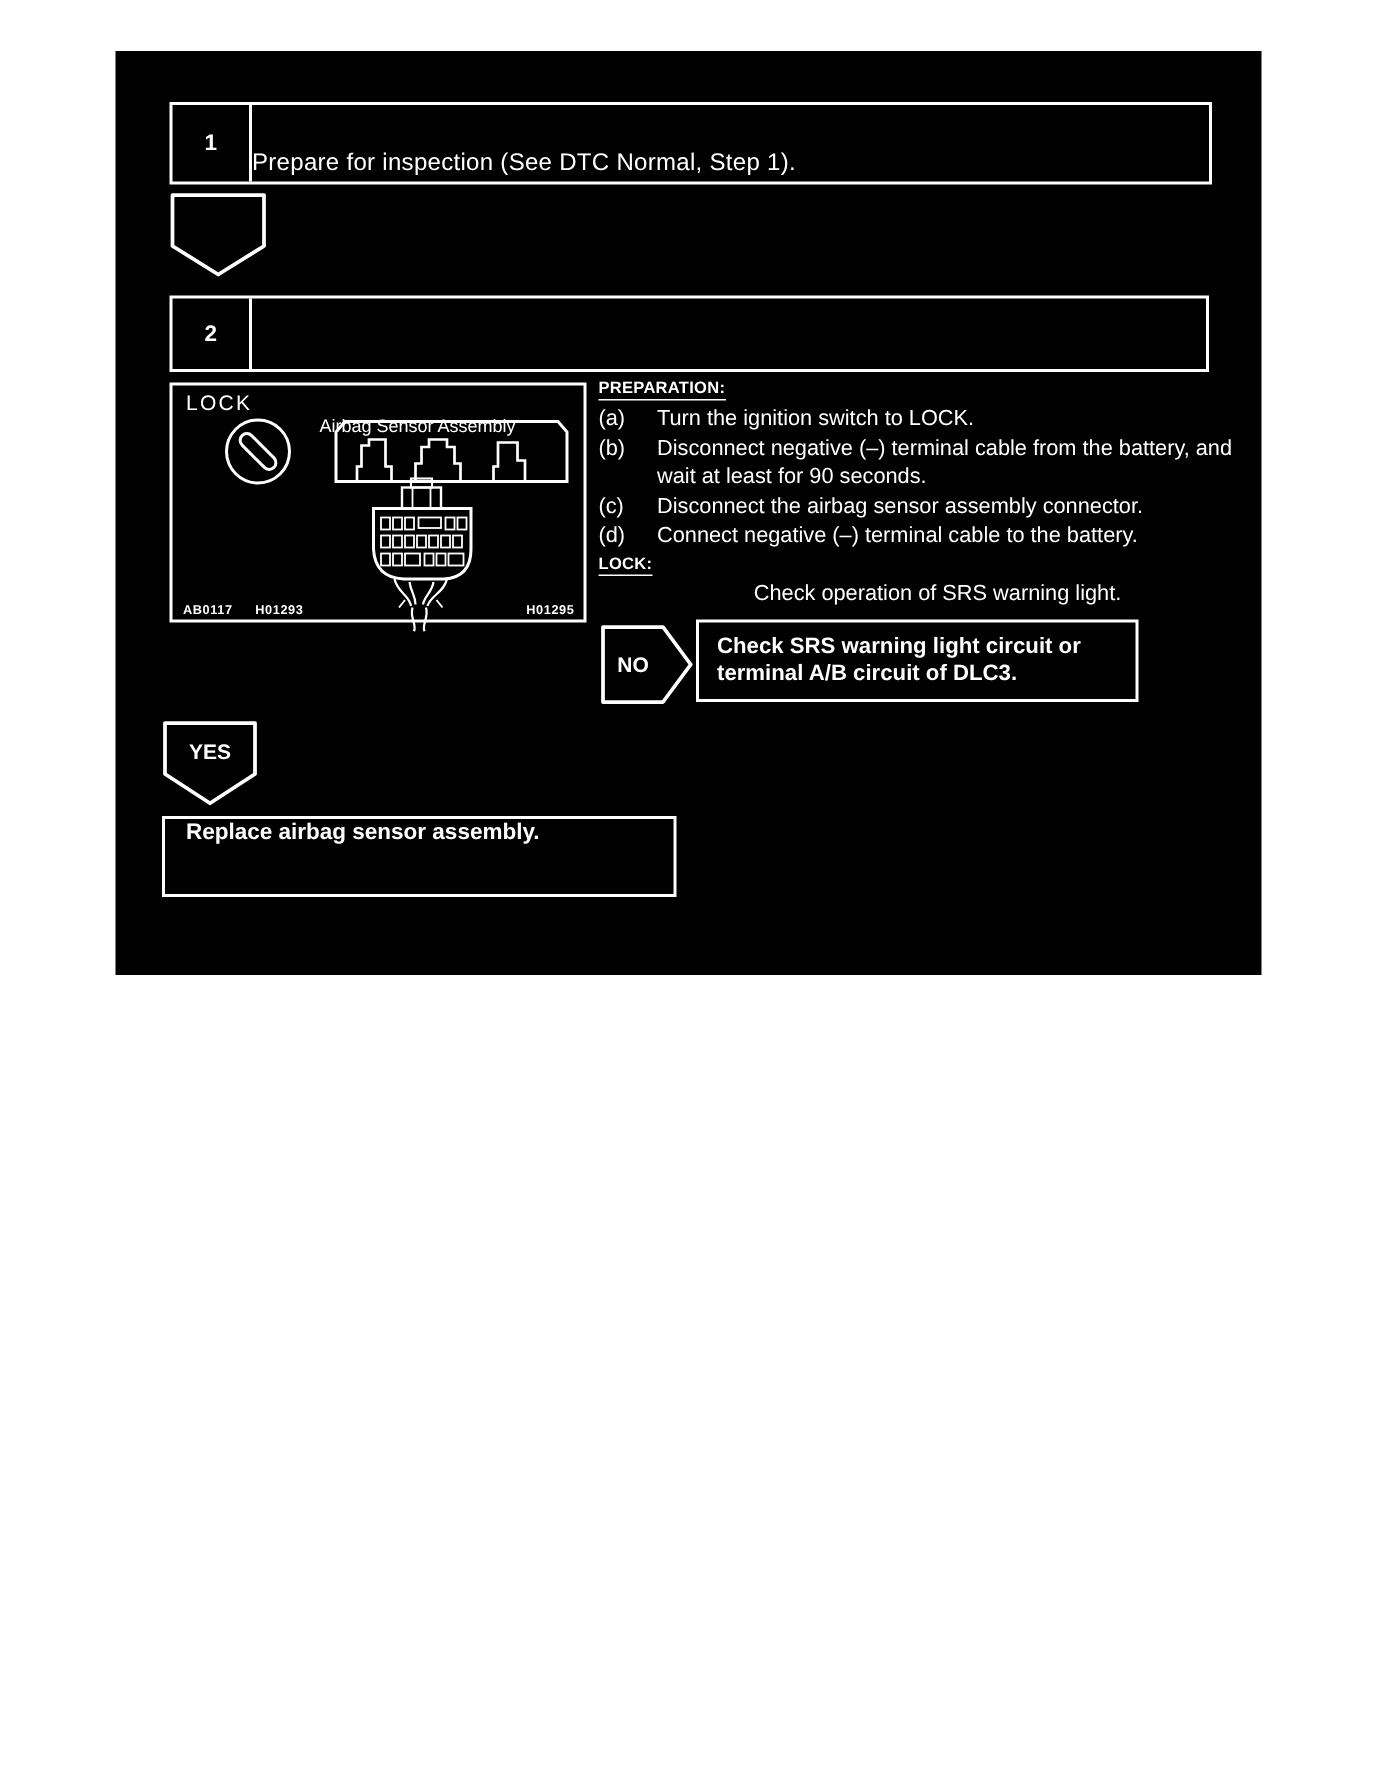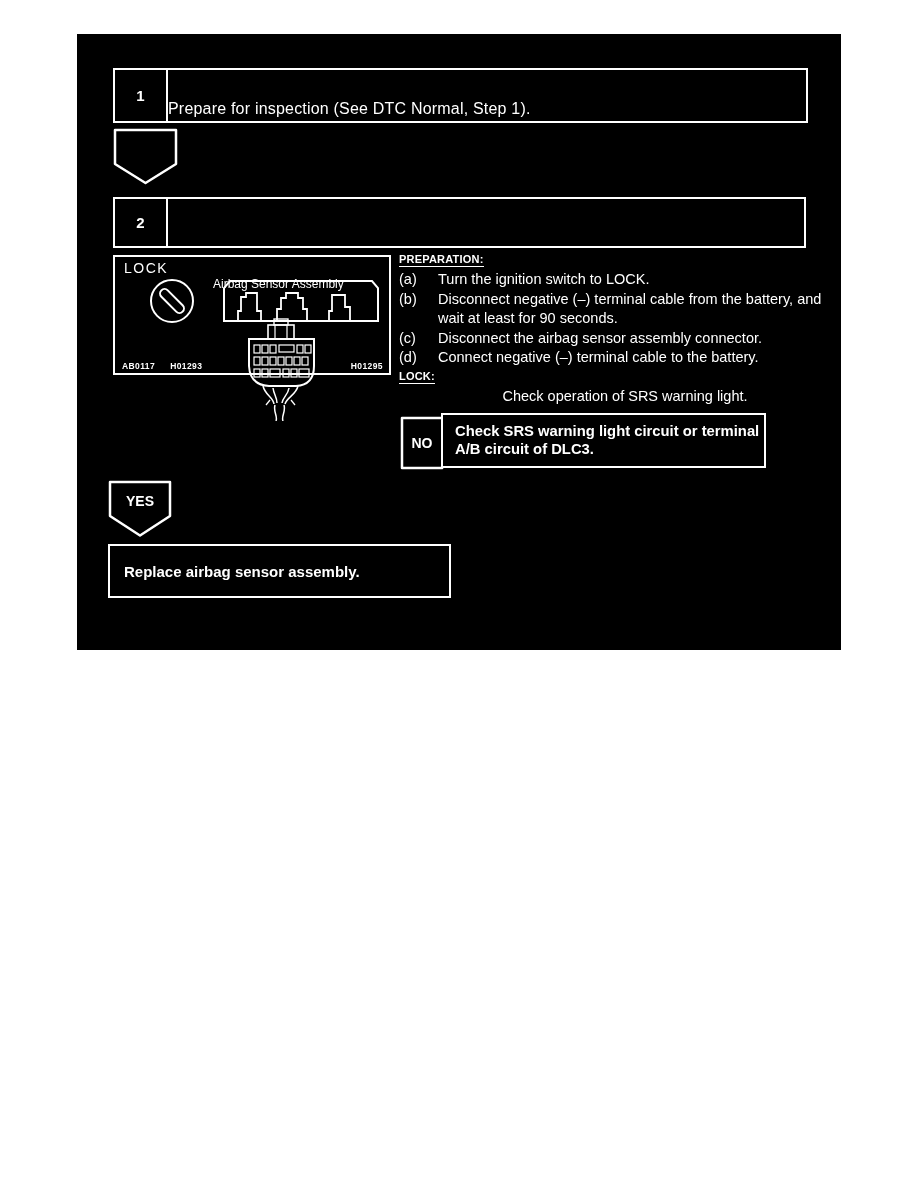--- a/index.html
+++ b/index.html
@@ -39,21 +39,21 @@
   .arrow { position:absolute; }
   .arrow polygon { fill:#000; stroke:#ffffff; stroke-width:2.5; stroke-linejoin:round; }
   .arrow text { fill:#ffffff; font-weight:700; font-size:14px; font-family:"Liberation Sans","DejaVu Sans",sans-serif; }
   .arrow-step1 { left:36px;  top:94px;  }
   .arrow-yes   { left:31px;  top:446px; }
   .arrow-no    { left:323px; top:382px; }
 
   
   .figure {
     position:absolute; left:36px; top:221px;
-    width:278px; height:120px;
+    width:278px; height:160px;
     border:2px solid #ffffff; background:#000;
   }
   .figure svg { position:absolute; left:0; top:0; }
   .fig-art path, .fig-art rect, .fig-art circle, .fig-art line {
     fill:none; stroke:#ffffff;
   }
   .fig-label { position:absolute; color:#fff; white-space:nowrap; }
   .fig-lock { left:9px; top:3px; font-size:14px; letter-spacing:1.5px; }
   .fig-asm  { left:98px; top:20px; font-size:12px; }
   .fig-codes {
@@ -73,28 +73,28 @@
   .prep-check { font-size:14.5px; line-height:19px; margin-top:1px;text-align:center; }
   .prep .gap { height:2px; }
 
   
   .result-box {
     position:absolute;
     border:2.5px solid #ffffff; background:#000;
     font-weight:700;
   }
   .no-box {
-    left:364px; top:379px; width:325px; height:55px;
+    left:387px; top:379px; width:295px; height:55px;
     font-size:14.8px; line-height:17.5px;
     padding:8px 4px 0 12px;
   }
   .final-box {
     left:31px; top:510px; width:343px; height:54px;
     font-size:15px;
-    display:flex; align-items:center; padding-left:14px;
+    display:flex; align-items:flex-start; padding-left:14px;
   }
 </style>
 </head>
 <body>
 
 <div class="sheet">
 
   <div class="step-box step1">
     <div class="step-num">1</div>
     <div class="step-label">Prepare for inspection (See DTC Normal, Step 1).</div>

